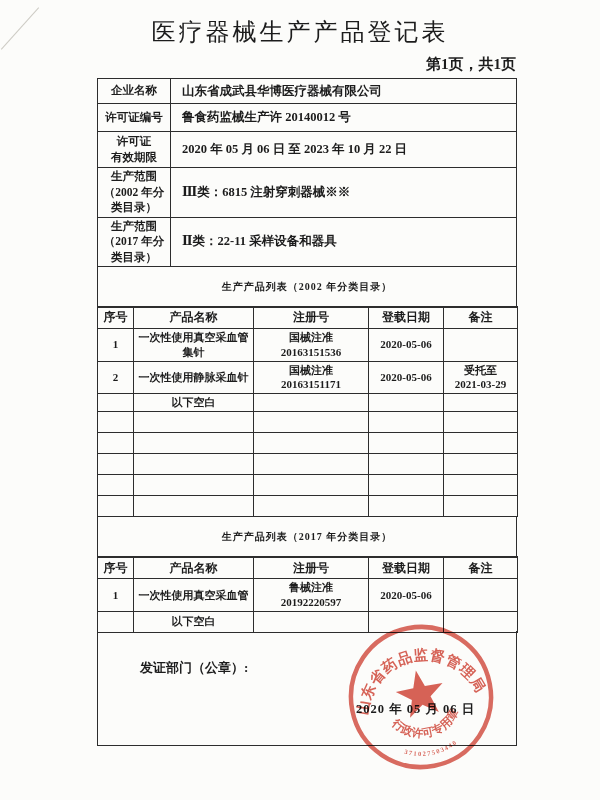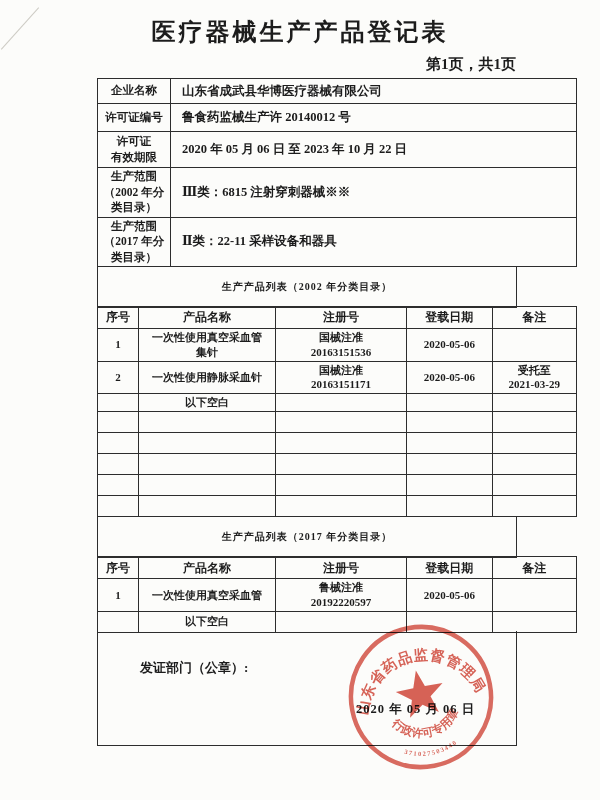--- a/index.html
+++ b/index.html
@@ -10,27 +10,27 @@
     background:#fcfcfa;
     font-family:"Liberation Serif","DejaVu Serif",serif;
     color:#1c1c1c;
   }
   .fold-mark {
     position:absolute; left:-8px; top:28px; width:56px; height:1px;
     background:#b9b6ae; transform:rotate(-48deg); opacity:.7;
   }
   .doc-title {
     position:absolute; top:16px; left:0; width:600px;
-    text-align:center; font-size:24px; font-weight:bold; letter-spacing:3px;
+    text-align:center; font-size:24px; font-weight:normal; letter-spacing:3px;
   }
   .page-indicator {
     position:absolute; top:55px; right:84px; font-size:15px; font-weight:bold;
   }
   .sheet { position:absolute; left:97px; top:78px; width:420px; }
-  table.tbl { border-collapse:collapse; table-layout:fixed; width:480px; margin-top:-1.6px; }
+  table.tbl { border-collapse:collapse; table-layout:fixed; width:420px; margin-top:-1.6px; }
   table.tbl:first-child { margin-top:0; }
   .tbl td {
     border:1.6px solid var(--line);
     font-size:11.5px; font-weight:bold; text-align:center; vertical-align:middle;
     padding:1px 2px; white-space:pre-line; line-height:1.35;
   }
   .info td.lbl { width:73px; }
   .info td.val { text-align:left; padding-left:11px; font-size:12.5px; }
   .sec-title {
     border:1.6px solid var(--line); margin-top:-1.6px; height:42px;

